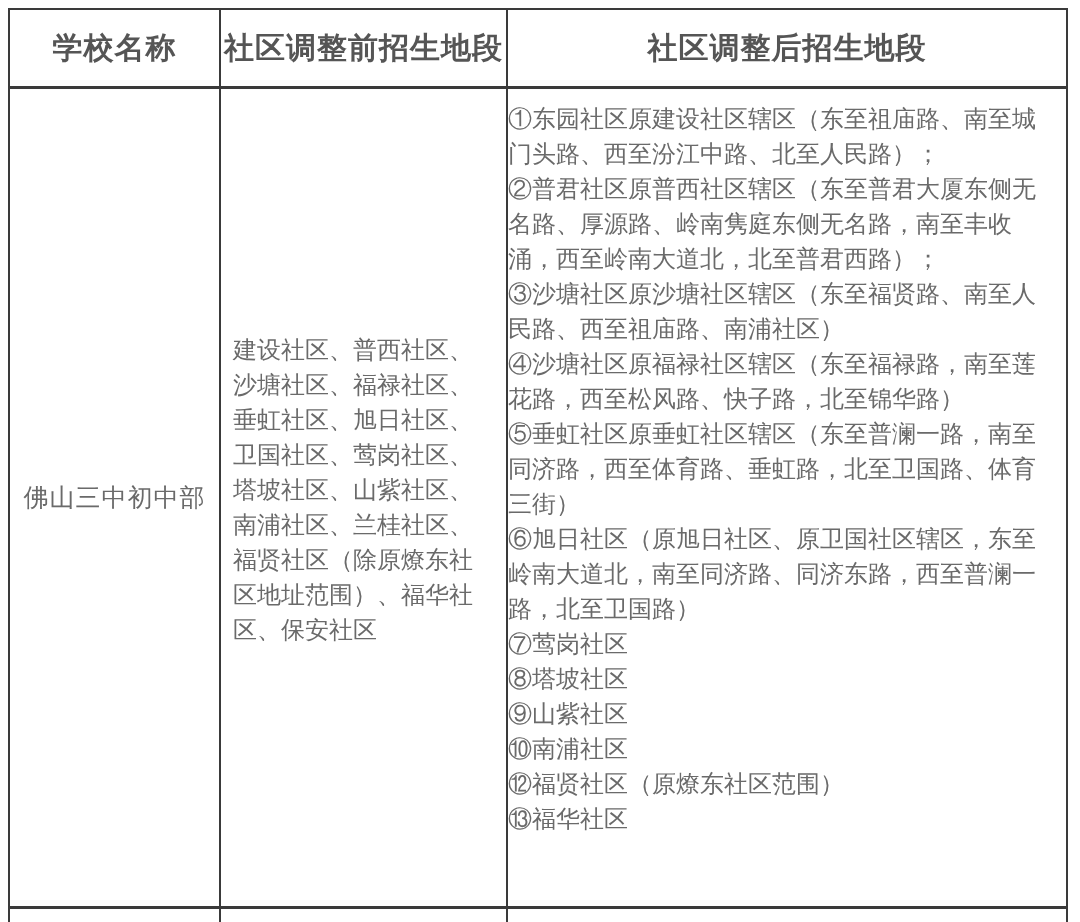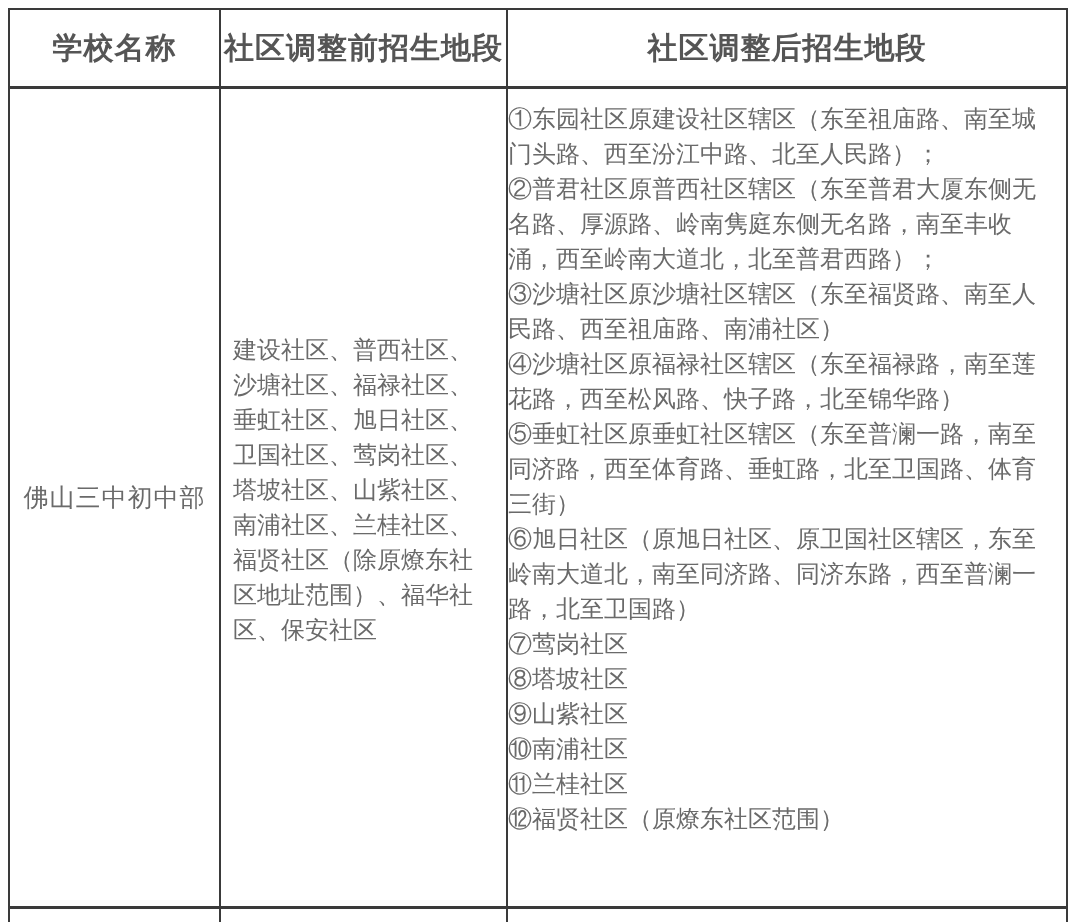--- a/index.html
+++ b/index.html
@@ -57,21 +57,21 @@
       <div class="zone-item">①东园社区原建设社区辖区（东至祖庙路、南至城门头路、西至汾江中路、北至人民路）；</div>
       <div class="zone-item">②普君社区原普西社区辖区（东至普君大厦东侧无名路、厚源路、岭南隽庭东侧无名路，南至丰收涌，西至岭南大道北，北至普君西路）；</div>
       <div class="zone-item">③沙塘社区原沙塘社区辖区（东至福贤路、南至人民路、西至祖庙路、南浦社区）</div>
       <div class="zone-item">④沙塘社区原福禄社区辖区（东至福禄路，南至莲花路，西至松风路、快子路，北至锦华路）</div>
       <div class="zone-item">⑤垂虹社区原垂虹社区辖区（东至普澜一路，南至同济路，西至体育路、垂虹路，北至卫国路、体育三街）</div>
       <div class="zone-item">⑥旭日社区（原旭日社区、原卫国社区辖区，东至岭南大道北，南至同济路、同济东路，西至普澜一路，北至卫国路）</div>
       <div class="zone-item">⑦莺岗社区</div>
       <div class="zone-item">⑧塔坡社区</div>
       <div class="zone-item">⑨山紫社区</div>
       <div class="zone-item">⑩南浦社区</div>
-      <div class="zone-item">⑪兰桂社区</div>
       <div class="zone-item">⑫福贤社区（原燎东社区范围）</div>
+      <div class="zone-item">⑬福华社区</div>
     </div>
 
   <div class="cell ghost"></div>
   <div class="cell ghost"></div>
   <div class="cell ghost last-col"></div>
 
 </div>
 
 </body></html>

